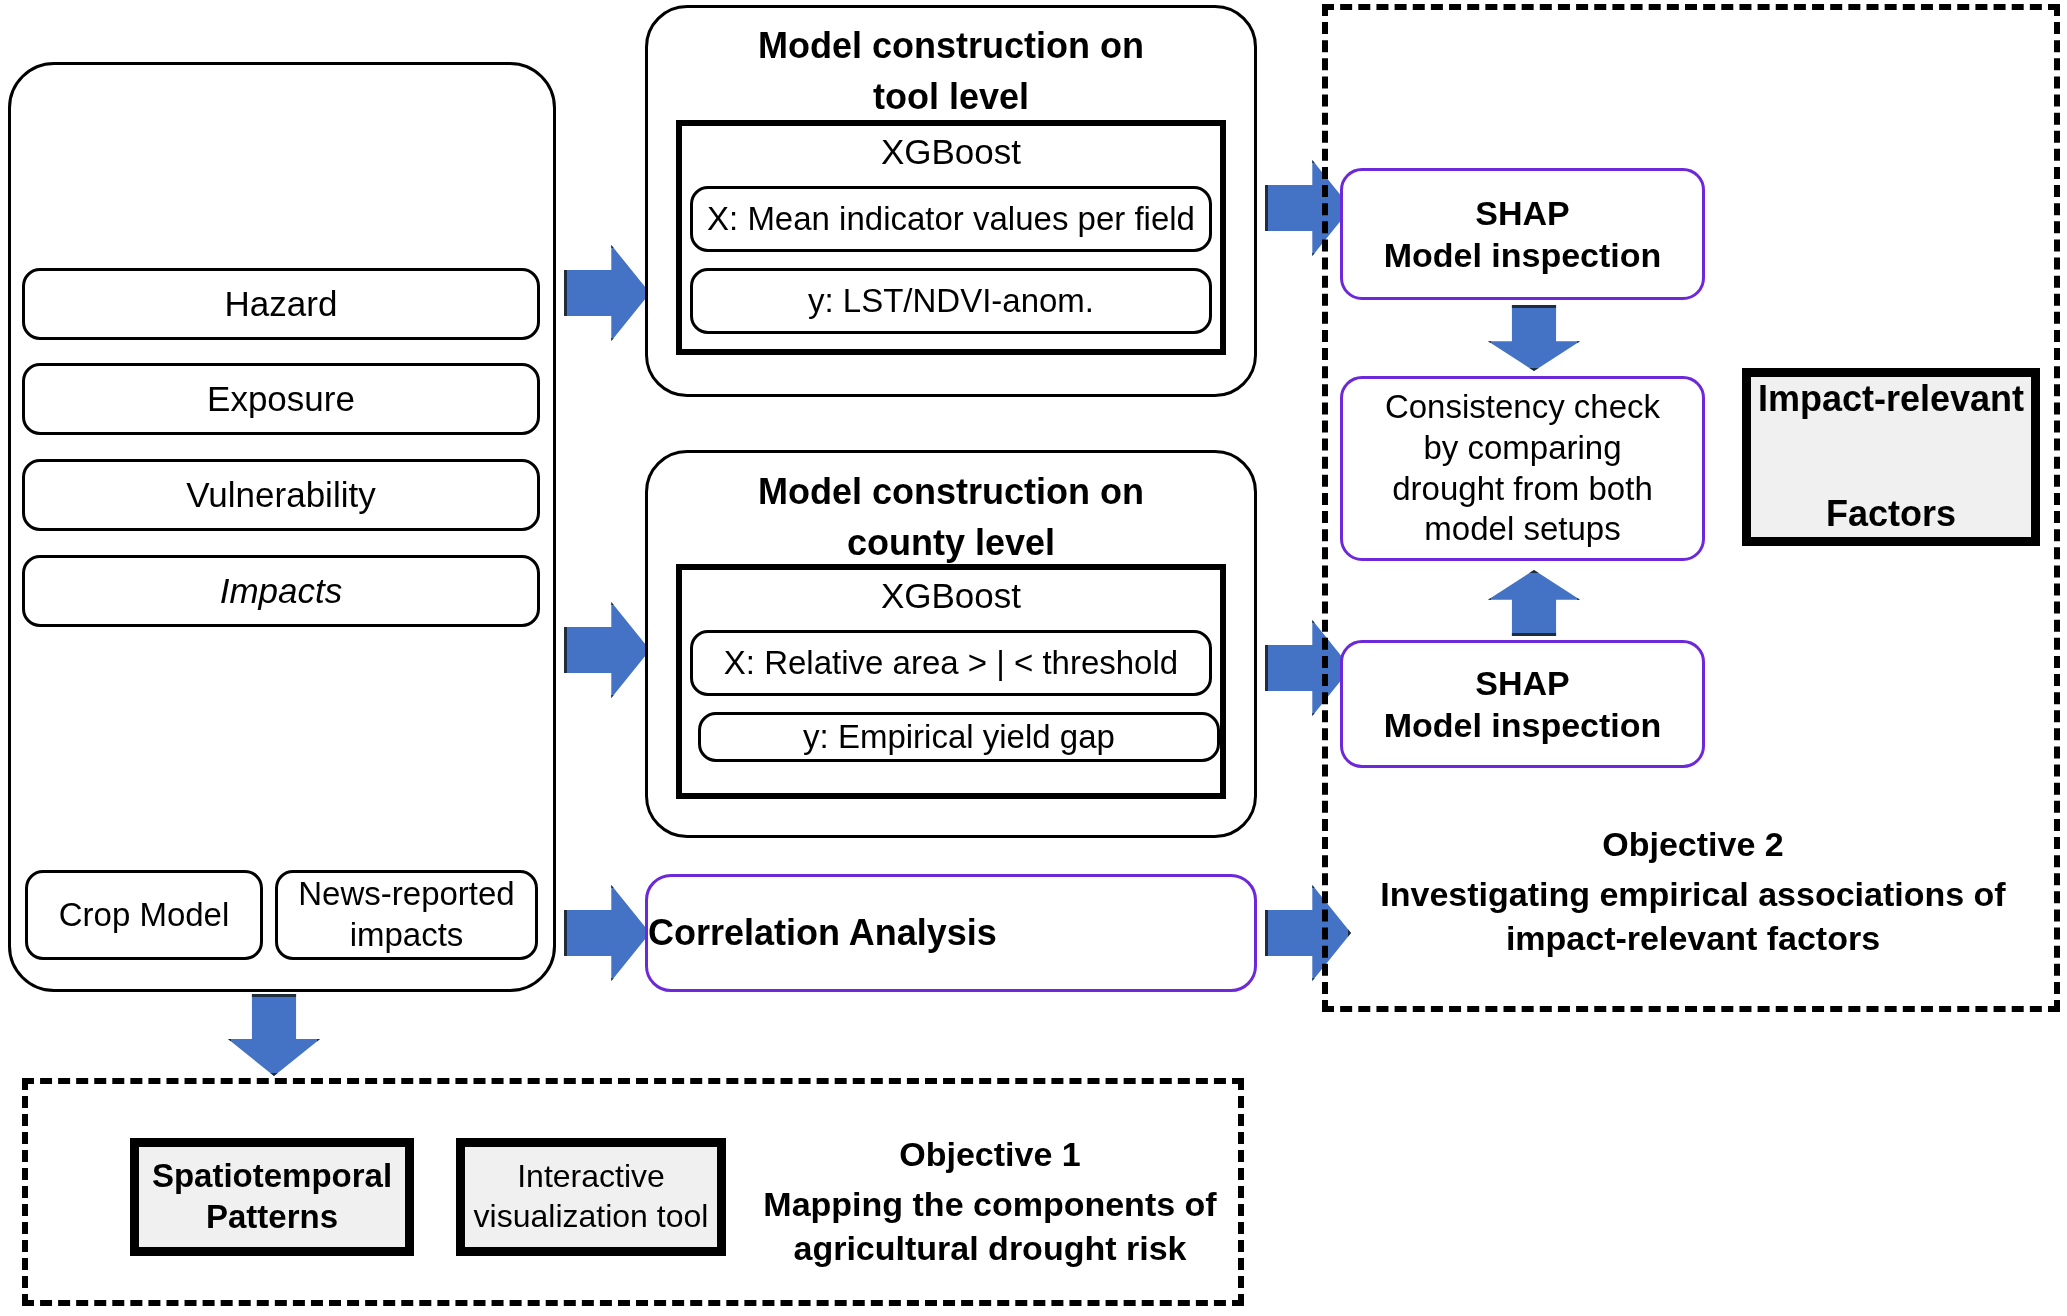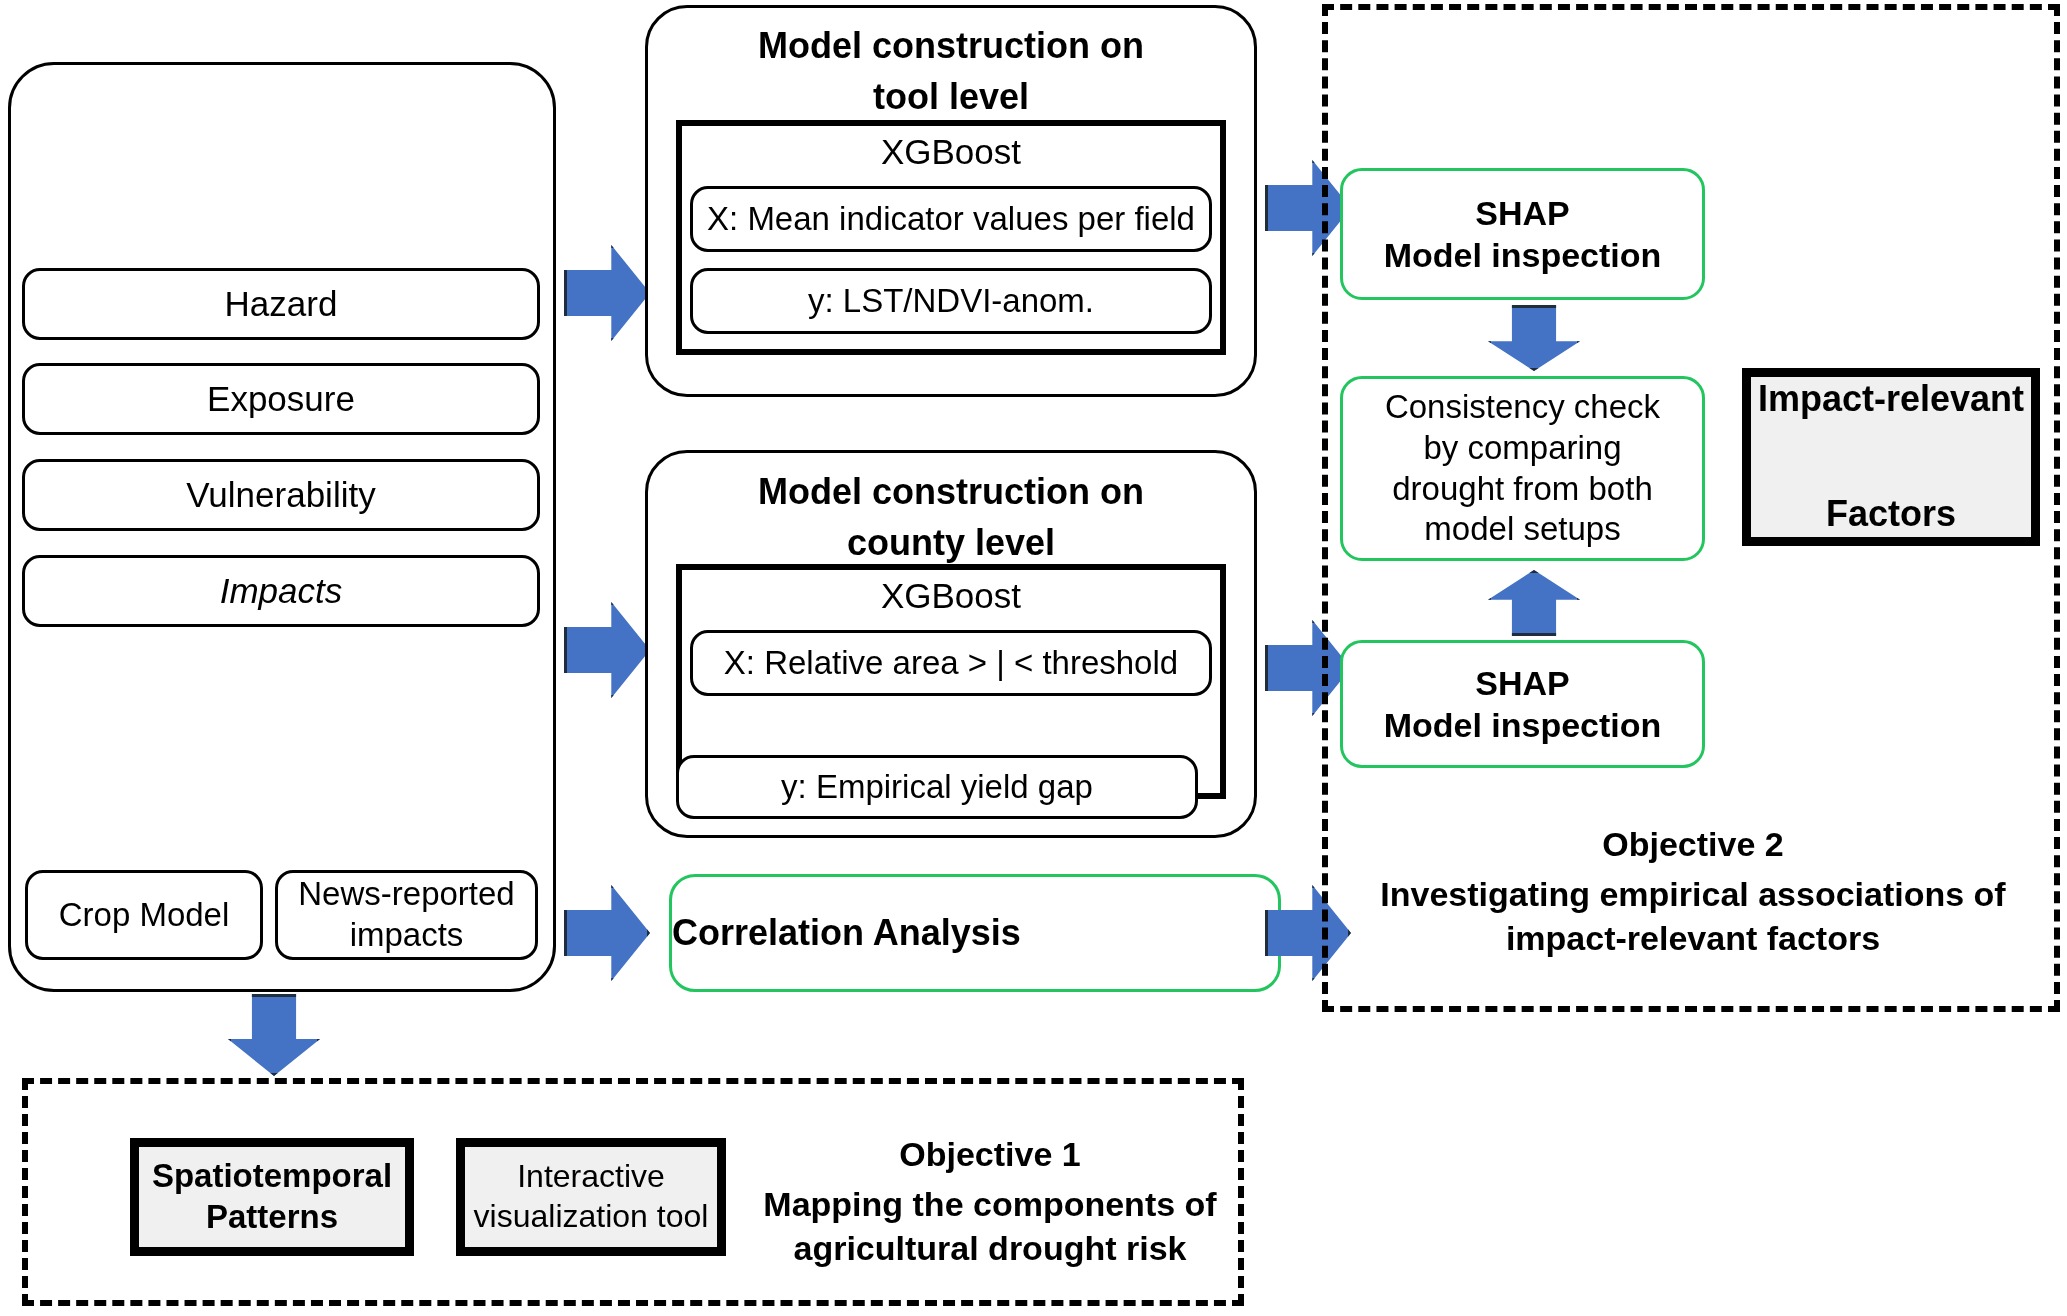--- a/index.html
+++ b/index.html
@@ -25,21 +25,21 @@
     border: 3px solid #000;
     border-radius: 46px;
     background: #ffffff;
   }
   .rbox-sm {
     border: 3px solid #000;
     border-radius: 18px;
     background: #ffffff;
   }
   .rbox-md {
-    border: 3px solid #22c55e;
+    border: 3px solid #6d28d9;
     border-radius: 26px;
     background: #ffffff;
   }
 
   
   .heavy {
     border: 6px solid #000;
     background: #ffffff;
   }
 
@@ -174,25 +174,25 @@
   </div>
 
   <div class="abs ctr t35" style="left:676px; top:572px; width:550px; height:48px;">
     <span>XGBoost</span>
   </div>
 
   <div class="abs rbox-sm ctr t33" style="left:690px; top:630px; width:522px; height:66px;">
     <span>X: Relative area &gt; | &lt; threshold</span>
   </div>
 
-  <div class="abs rbox-sm ctr t33" style="left:676px; top:712px; width:522px; height:64px;margin-top:43px;">
+  <div class="abs rbox-sm ctr t33" style="left:698px; top:712px; width:522px; height:50px;">
     <span>y: Empirical yield gap</span>
   </div>
 
-  <div class="abs rbox-md ctr bold t36" style="left:645px; top:874px; width:612px; height:118px;margin-left:24px;">
+  <div class="abs rbox-md ctr bold t36" style="left:645px; top:874px; width:612px; height:118px;">
     <span>Correlation Analysis</span>
   </div>
 
   <div class="abs arrow-right" style="left:1265px; top:160px; width:86px; height:96px;"></div>
 
   <div class="abs arrow-right" style="left:1265px; top:620px; width:86px; height:96px;"></div>
 
   <div class="abs arrow-right" style="left:1265px; top:885px; width:86px; height:96px;"></div>
 
   <div class="abs dashbox" style="left:1322px; top:4px; width:738px; height:1008px;">

